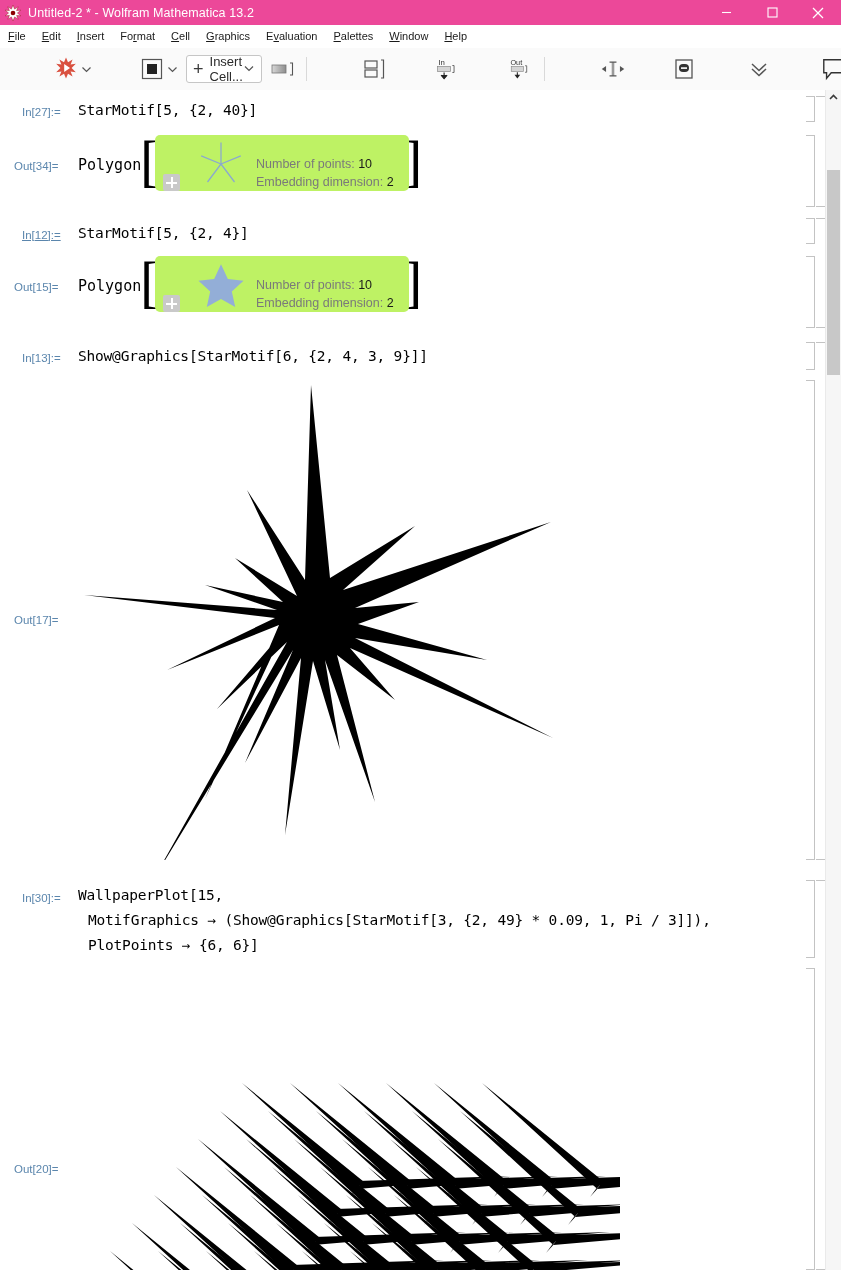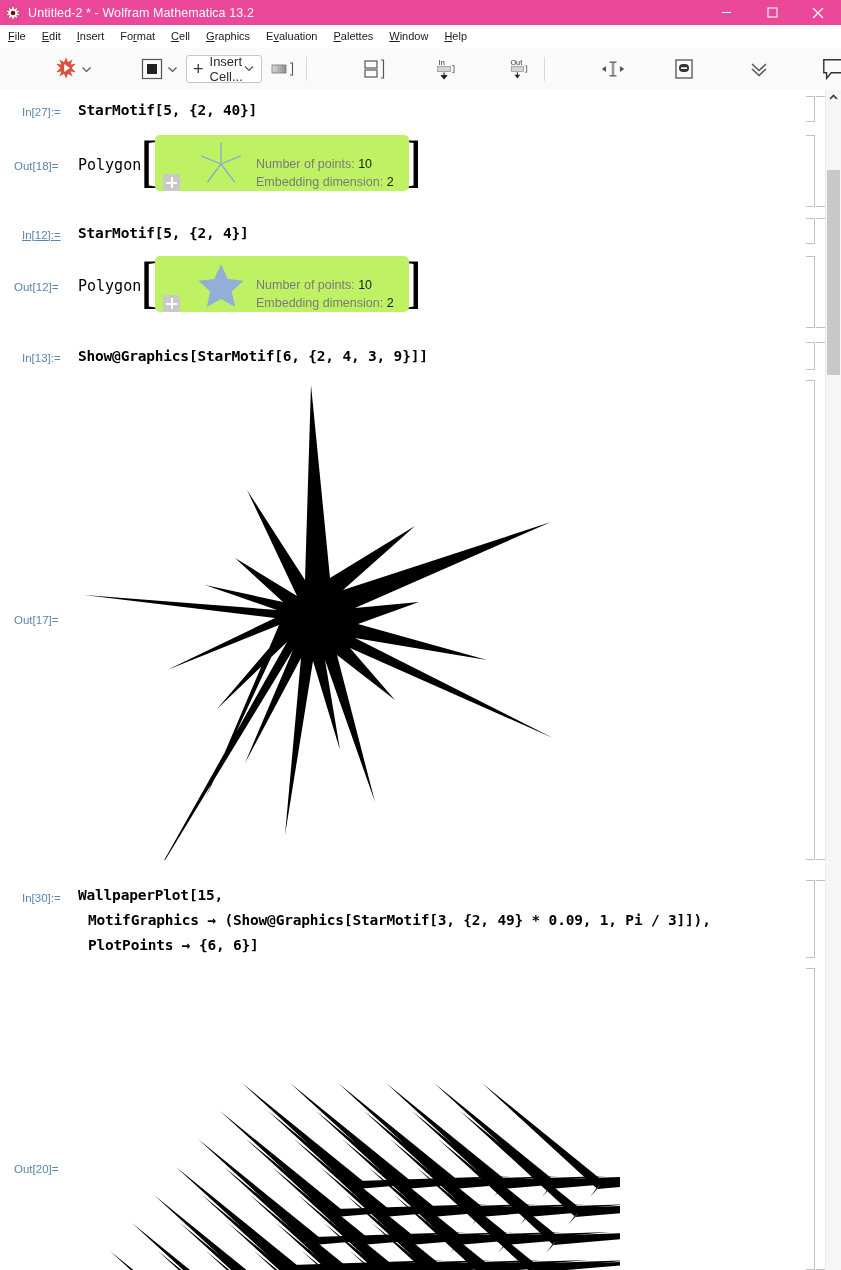--- a/index.html
+++ b/index.html
@@ -136,21 +136,21 @@
     position: absolute;
     font-family: "Liberation Sans", sans-serif;
     font-size: 11.5px;
     color: #5b86ad;
     white-space: nowrap;
   }
   .code {
     position: absolute;
     font-family: "DejaVu Sans Mono", monospace;
     font-size: 14.5px;
-    font-weight: bold;
+    font-weight: normal;
     color: #000000;
     white-space: pre;
     letter-spacing: -0.2px;
   }
   .outexpr {
     position: absolute;
     font-family: "DejaVu Sans Mono", monospace;
     font-size: 15px;
     color: #000000;
     white-space: pre;
@@ -402,21 +402,21 @@
     </svg>
   </div>
 </div>
 
 <div class="notebook">
   <div class="nb-canvas">
 
     <div class="cell-label" style="left:22px; top:16px;">In[27]:=</div>
     <div class="code" style="left:78px; top:12px;">StarMotif[5, {2, 40}]</div>
 
-    <div class="cell-label" style="left:14px; top:70px;">Out[18]=</div>
+    <div class="cell-label" style="left:14px; top:70px;">Out[34]=</div>
     <div class="outexpr" style="left:78px; top:66px;">Polygon</div>
     <div class="bigbracket" style="left:140px; top:42px; font-size:58px;">[</div>
     <div class="bigbracket" style="left:403px; top:42px; font-size:58px;">]</div>
 
     <div class="sumbox" style="left:155px; top:45px; width:254px; height:56px;">
       <div class="sum-plus"></div>
       <svg class="sum-glyph" viewBox="0 0 60 60">
         <g stroke="#8ba8d0" stroke-width="1.4" fill="none">
           <line x1="30" y1="30" x2="30" y2="6"></line>
           <line x1="30" y1="30" x2="52" y2="21"></line>
@@ -433,21 +433,21 @@
       </div>
     </div>
 
     <div class="cbr" style="left:806px; top:6px; height:26px;"></div>
     <div class="cbr" style="left:806px; top:45px; height:72px;"></div>
     <div class="cbr grp" style="left:816px; top:6px; height:111px;"></div>
 
     <div class="cell-label" style="left:22px; top:139px;text-decoration:underline;">In[12]:=</div>
     <div class="code" style="left:78px; top:135px;">StarMotif[5, {2, 4}]</div>
 
-    <div class="cell-label" style="left:14px; top:191px;">Out[12]=</div>
+    <div class="cell-label" style="left:14px; top:191px;">Out[15]=</div>
     <div class="outexpr" style="left:78px; top:187px;">Polygon</div>
     <div class="bigbracket" style="left:140px; top:163px; font-size:58px;">[</div>
     <div class="bigbracket" style="left:403px; top:163px; font-size:58px;">]</div>
 
     <div class="sumbox" style="left:155px; top:166px; width:254px; height:56px;">
       <div class="sum-plus"></div>
       <svg class="sum-glyph" viewBox="0 0 60 60">
         <polygon points="30,7 37.6,23.4 55,25.2 42,37.2 45.8,54.5 30,45.6 14.2,54.5 18,37.2 5,25.2 22.4,23.4" fill="#93aed7"></polygon>
       </svg>
       <div class="sum-text">

